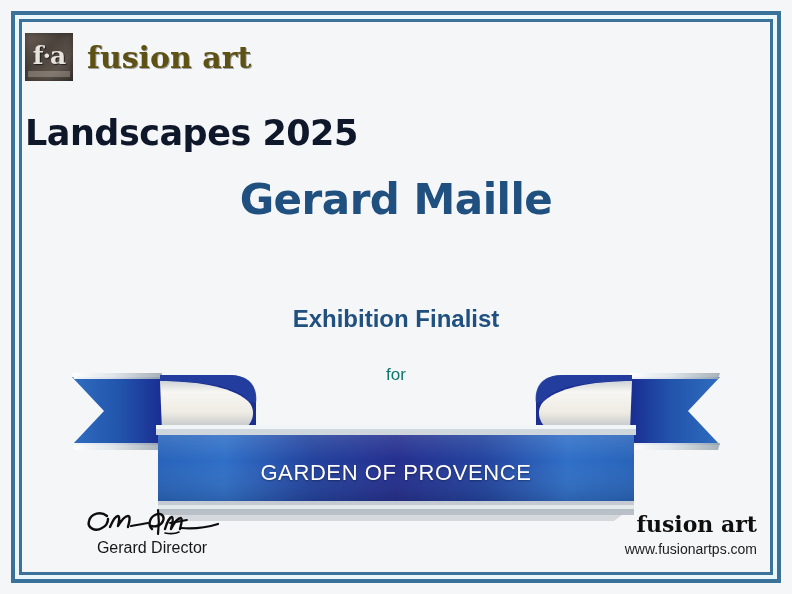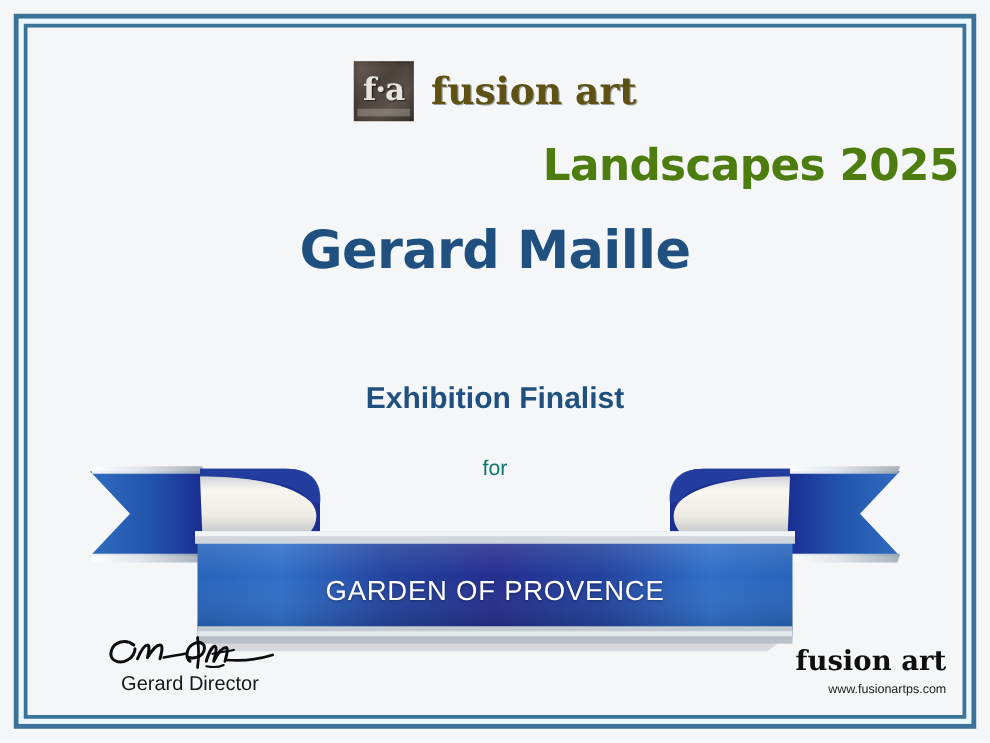--- a/index.html
+++ b/index.html
@@ -61,23 +61,21 @@
   }
 
   
   .brand {
     position: absolute;
     top: 8px;
     left: 0;
     right: 0;
     display: flex;
     align-items: center;
-    justify-content: center;
     gap: 14px;
-    margin-top: 16px;
   }
   .brand-mark {
     width: 48px;
     height: 48px;
     background:
       linear-gradient(135deg, #6d6158 0%, #4b423c 40%, #5d534b 70%, #3e3732 100%);
     position: relative;
     display: flex;
     align-items: center;
     justify-content: center;
@@ -109,25 +107,25 @@
     letter-spacing: 0px;
     text-shadow: 1px 1px 0 rgba(0,0,0,0.35);
   }
 
   
   .award-title {
     position: absolute;
     top: 88px;
     left: 0;
     right: 0;
-    text-align: right;
+    text-align: left;
     font-family: "DejaVu Sans", sans-serif;
     font-weight: bold;
     font-size: 35px;
-    color: #4d7c0f;
+    color: #0f172a;
     letter-spacing: -0.5px;
   }
   .recipient {
     position: absolute;
     top: 150px;
     left: 0;
     right: 0;
     text-align: center;
     font-family: "DejaVu Sans", sans-serif;
     font-weight: bold;
@@ -217,21 +215,21 @@
   }
   .footer-brand {
     font-family: "DejaVu Serif", serif;
     font-weight: bold;
     font-size: 22px;
     color: #0f0f10;
     letter-spacing: 0px;
   }
   .footer-url {
     font-family: "Liberation Sans", sans-serif;
-    font-size: 10px;
+    font-size: 14px;
     color: #1b1c1e;
     margin-top: 4px;
   }
 </style>
 </head>
 <body>
 
 <div class="certificate">
 
   <div class="border-outer"></div>

